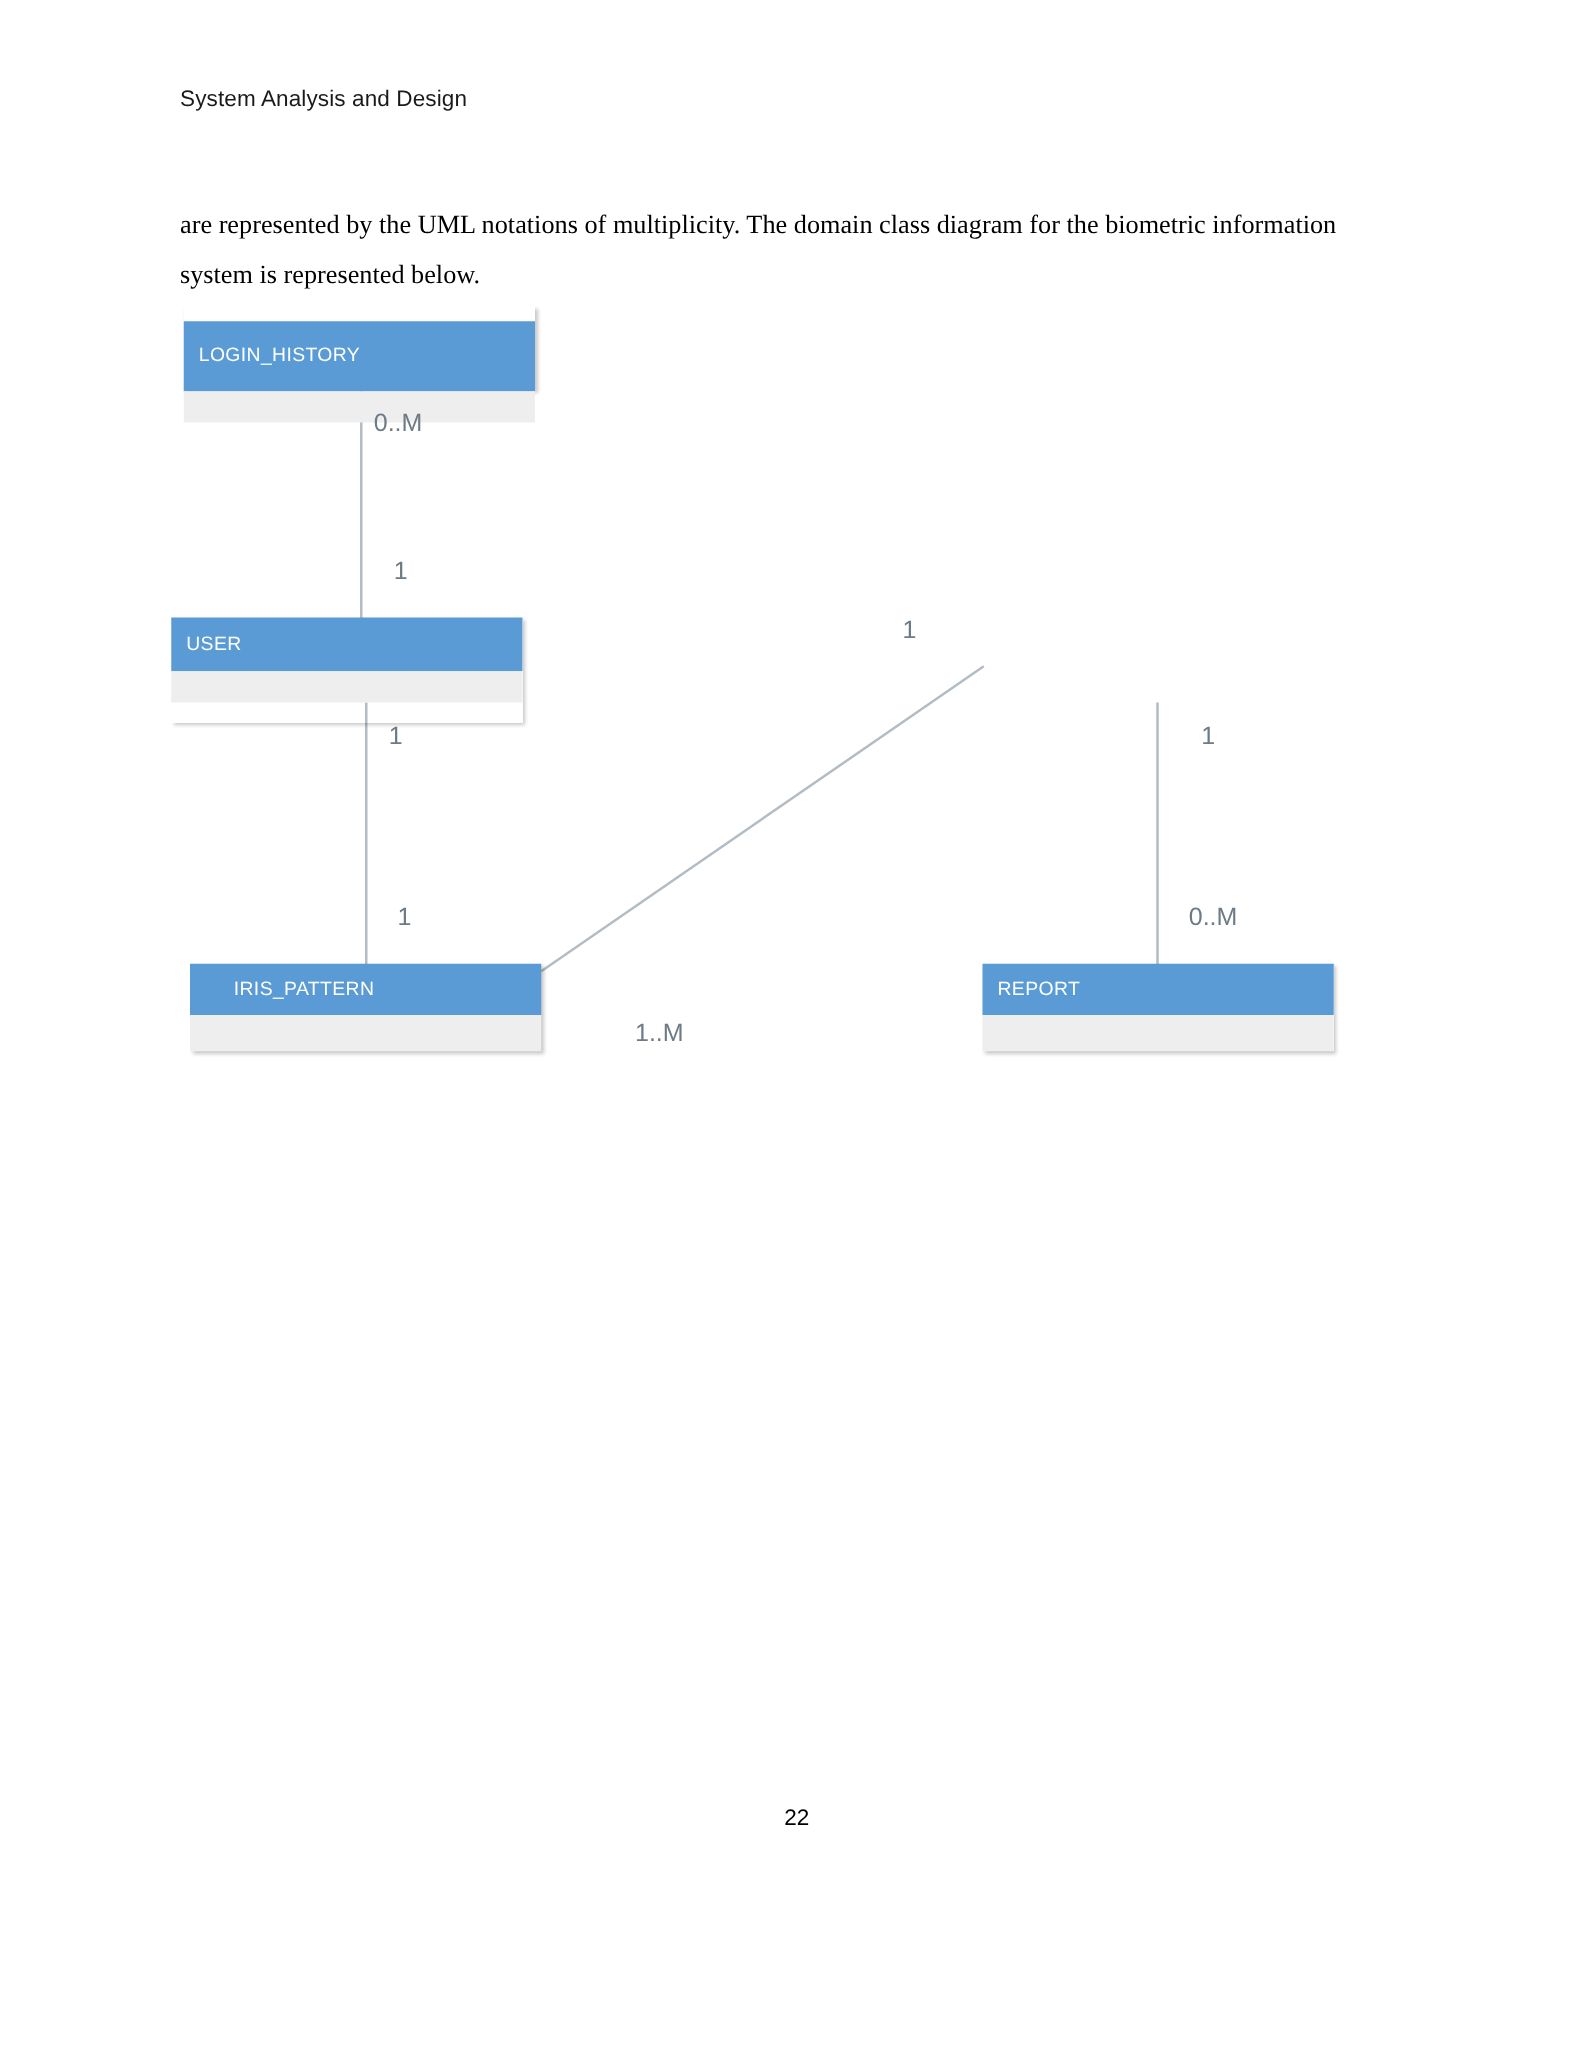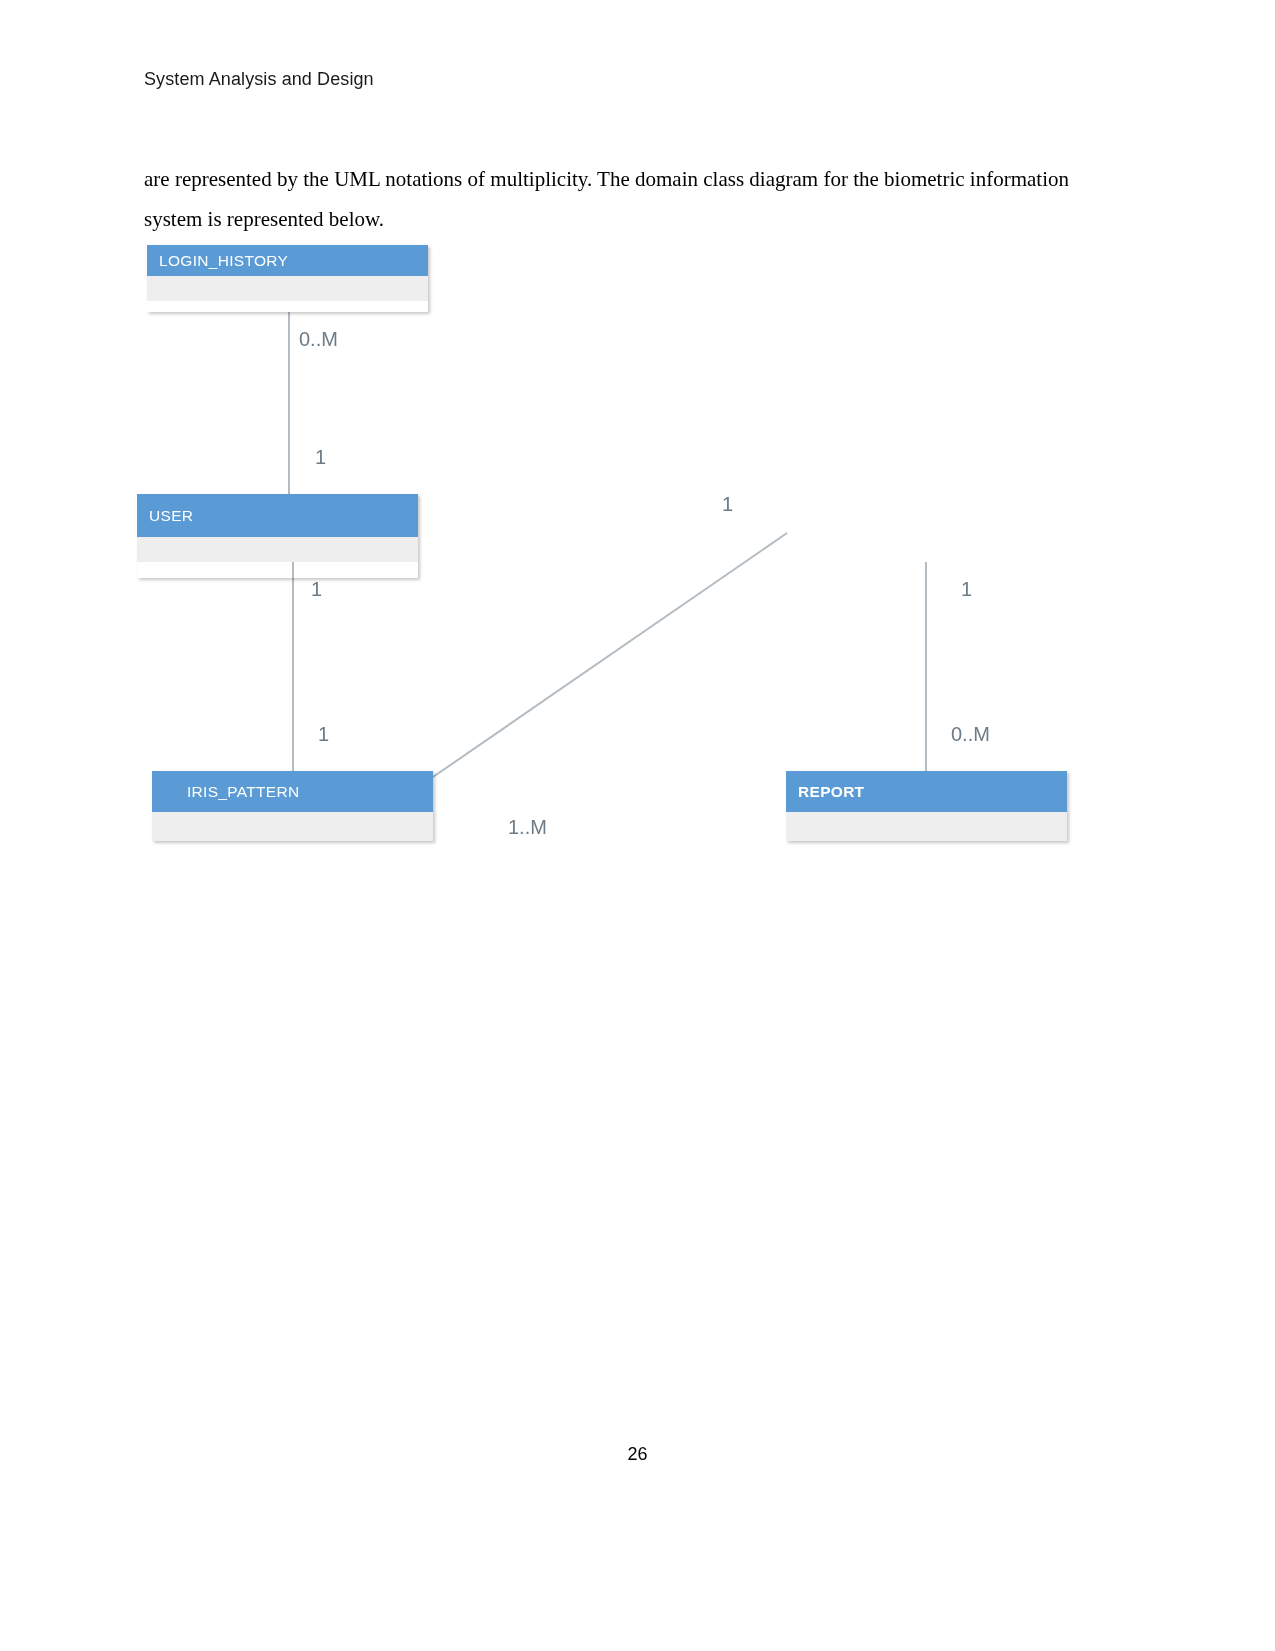--- a/index.html
+++ b/index.html
@@ -77,36 +77,36 @@
     padding-left: 12px;
   }
   .uml-class .attr-band {
     box-sizing: border-box;
     width: 100%;
     background: #eeeeee;
   }
 
   
   #box-login_history { left: 147px; top: 245px;  width: 281px; height: 67px; }
-  #box-login_history .title-band { height: 31px; }
+  #box-login_history .title-band { height: 56px; margin-top: 12px; }
   #box-login_history .attr-band  { height: 25px; }
 
   #box-user { left: 137px; top: 494px; width: 281px; height: 84px; }
   #box-user .title-band { height: 43px; }
   #box-user .attr-band  { height: 25px; }
 
   #box-iris_pattern { left: 152px; top: 771px; width: 281px; height: 70px; }
   #box-iris_pattern .title-band { height: 41px; padding-left: 35px; }
   #box-iris_pattern .attr-band  { height: 29px; }
 
   #box-staff { left: 786px; top: 494px; width: 281px; height: 68px; }
   #box-staff .title-band { height: 42px; }
   #box-staff .attr-band  { height: 26px; }
 
-  #box-report { left: 786px; top: 771px; width: 281px; height: 70px; font-weight: bold; }
+  #box-report { left: 786px; top: 771px; width: 281px; height: 70px; }
   #box-report .title-band { height: 41px; }
   #box-report .attr-band  { height: 29px; }
 
   
   .assoc-line {
     position: absolute;
     background: #b3bcc2;
   }
   .assoc-line.vertical { width: 2px; }
 
@@ -202,15 +202,15 @@
     <div class="mult" id="mult-irispattern-staff">1..M</div>
 
     <div class="mult" id="mult-staff-irispattern">1</div>
 
     <div class="mult" id="mult-staff-report-top">1</div>
 
     <div class="mult" id="mult-staff-report-bottom">0..M</div>
 
   </div>
 
-  <div class="page-number">26</div>
+  <div class="page-number">22</div>
 
 </div>
 
 </body></html>

